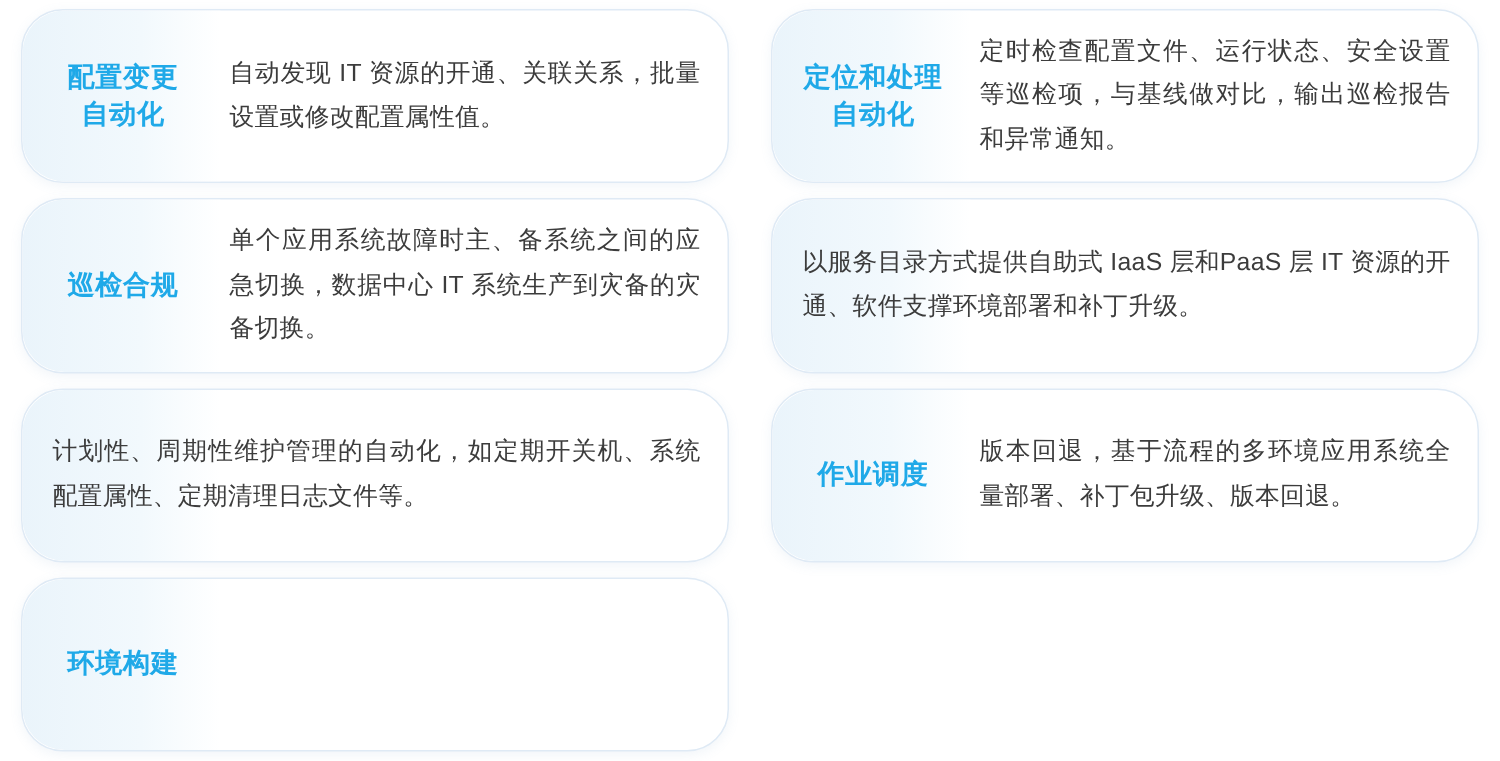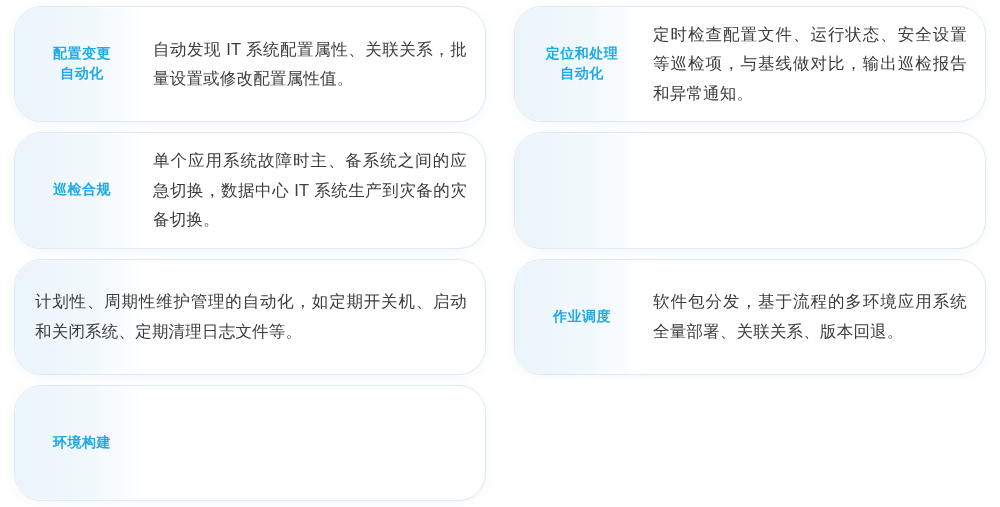--- a/index.html
+++ b/index.html
@@ -57,21 +57,21 @@
     position: relative;
     z-index: 2;
     flex: 0 0 118px;
     width: 118px;
     display: flex;
     flex-direction: column;
     align-items: center;
     justify-content: center;
     text-align: center;
     color: #1fa9e8;
-    font-size: 14px;
+    font-size: 18px;
     font-weight: bold;
     line-height: 1.42;
     letter-spacing: 0.5px;
   }
   .badge .l2 {
     display: block;
   }
   .desc {
     position: relative;
     z-index: 2;
@@ -89,53 +89,54 @@
 <body>
 
 <div class="board">
   <div class="grid">
 
     <div class="card">
       <div class="badge">
         <span>配置变更</span>
         <span class="l2">自动化</span>
       </div>
-      <div class="desc">自动发现 IT 系统配置属性、关联关系，批量设置或修改配置属性值。</div>
+      <div class="desc">自动发现 IT 资源的开通、关联关系，批量设置或修改配置属性值。</div>
     </div>
 
     <div class="card">
       <div class="badge">
         <span>定位和处理</span>
         <span class="l2">自动化</span>
       </div>
       <div class="desc">定时检查配置文件、运行状态、安全设置等巡检项，与基线做对比，输出巡检报告和异常通知。</div>
     </div>
 
     <div class="card">
       <div class="badge">
         <span>巡检合规</span>
         <span class="l2"></span>
       </div>
       <div class="desc">单个应用系统故障时主、备系统之间的应急切换，数据中心 IT 系统生产到灾备的灾备切换。</div>
     </div>
 
 
     <div class="card">
+      <div class="desc">以服务目录方式提供自助式 IaaS 层和PaaS 层 IT 资源的开通、软件支撑环境部署和补丁升级。</div>
     </div>
 
     <div class="card">
-      <div class="desc">计划性、周期性维护管理的自动化，如定期开关机、启动和关闭系统、定期清理日志文件等。</div>
+      <div class="desc">计划性、周期性维护管理的自动化，如定期开关机、系统配置属性、定期清理日志文件等。</div>
     </div>
 
     <div class="card">
       <div class="badge">
         <span>作业调度</span>
         <span class="l2"></span>
       </div>
-      <div class="desc">软件包分发，基于流程的多环境应用系统全量部署、关联关系、版本回退。</div>
+      <div class="desc">版本回退，基于流程的多环境应用系统全量部署、补丁包升级、版本回退。</div>
     </div>
 
     <div class="card">
       <div class="badge">
         <span>环境构建</span>
         <span class="l2"></span>
       </div>
     </div>
 
   </div>

